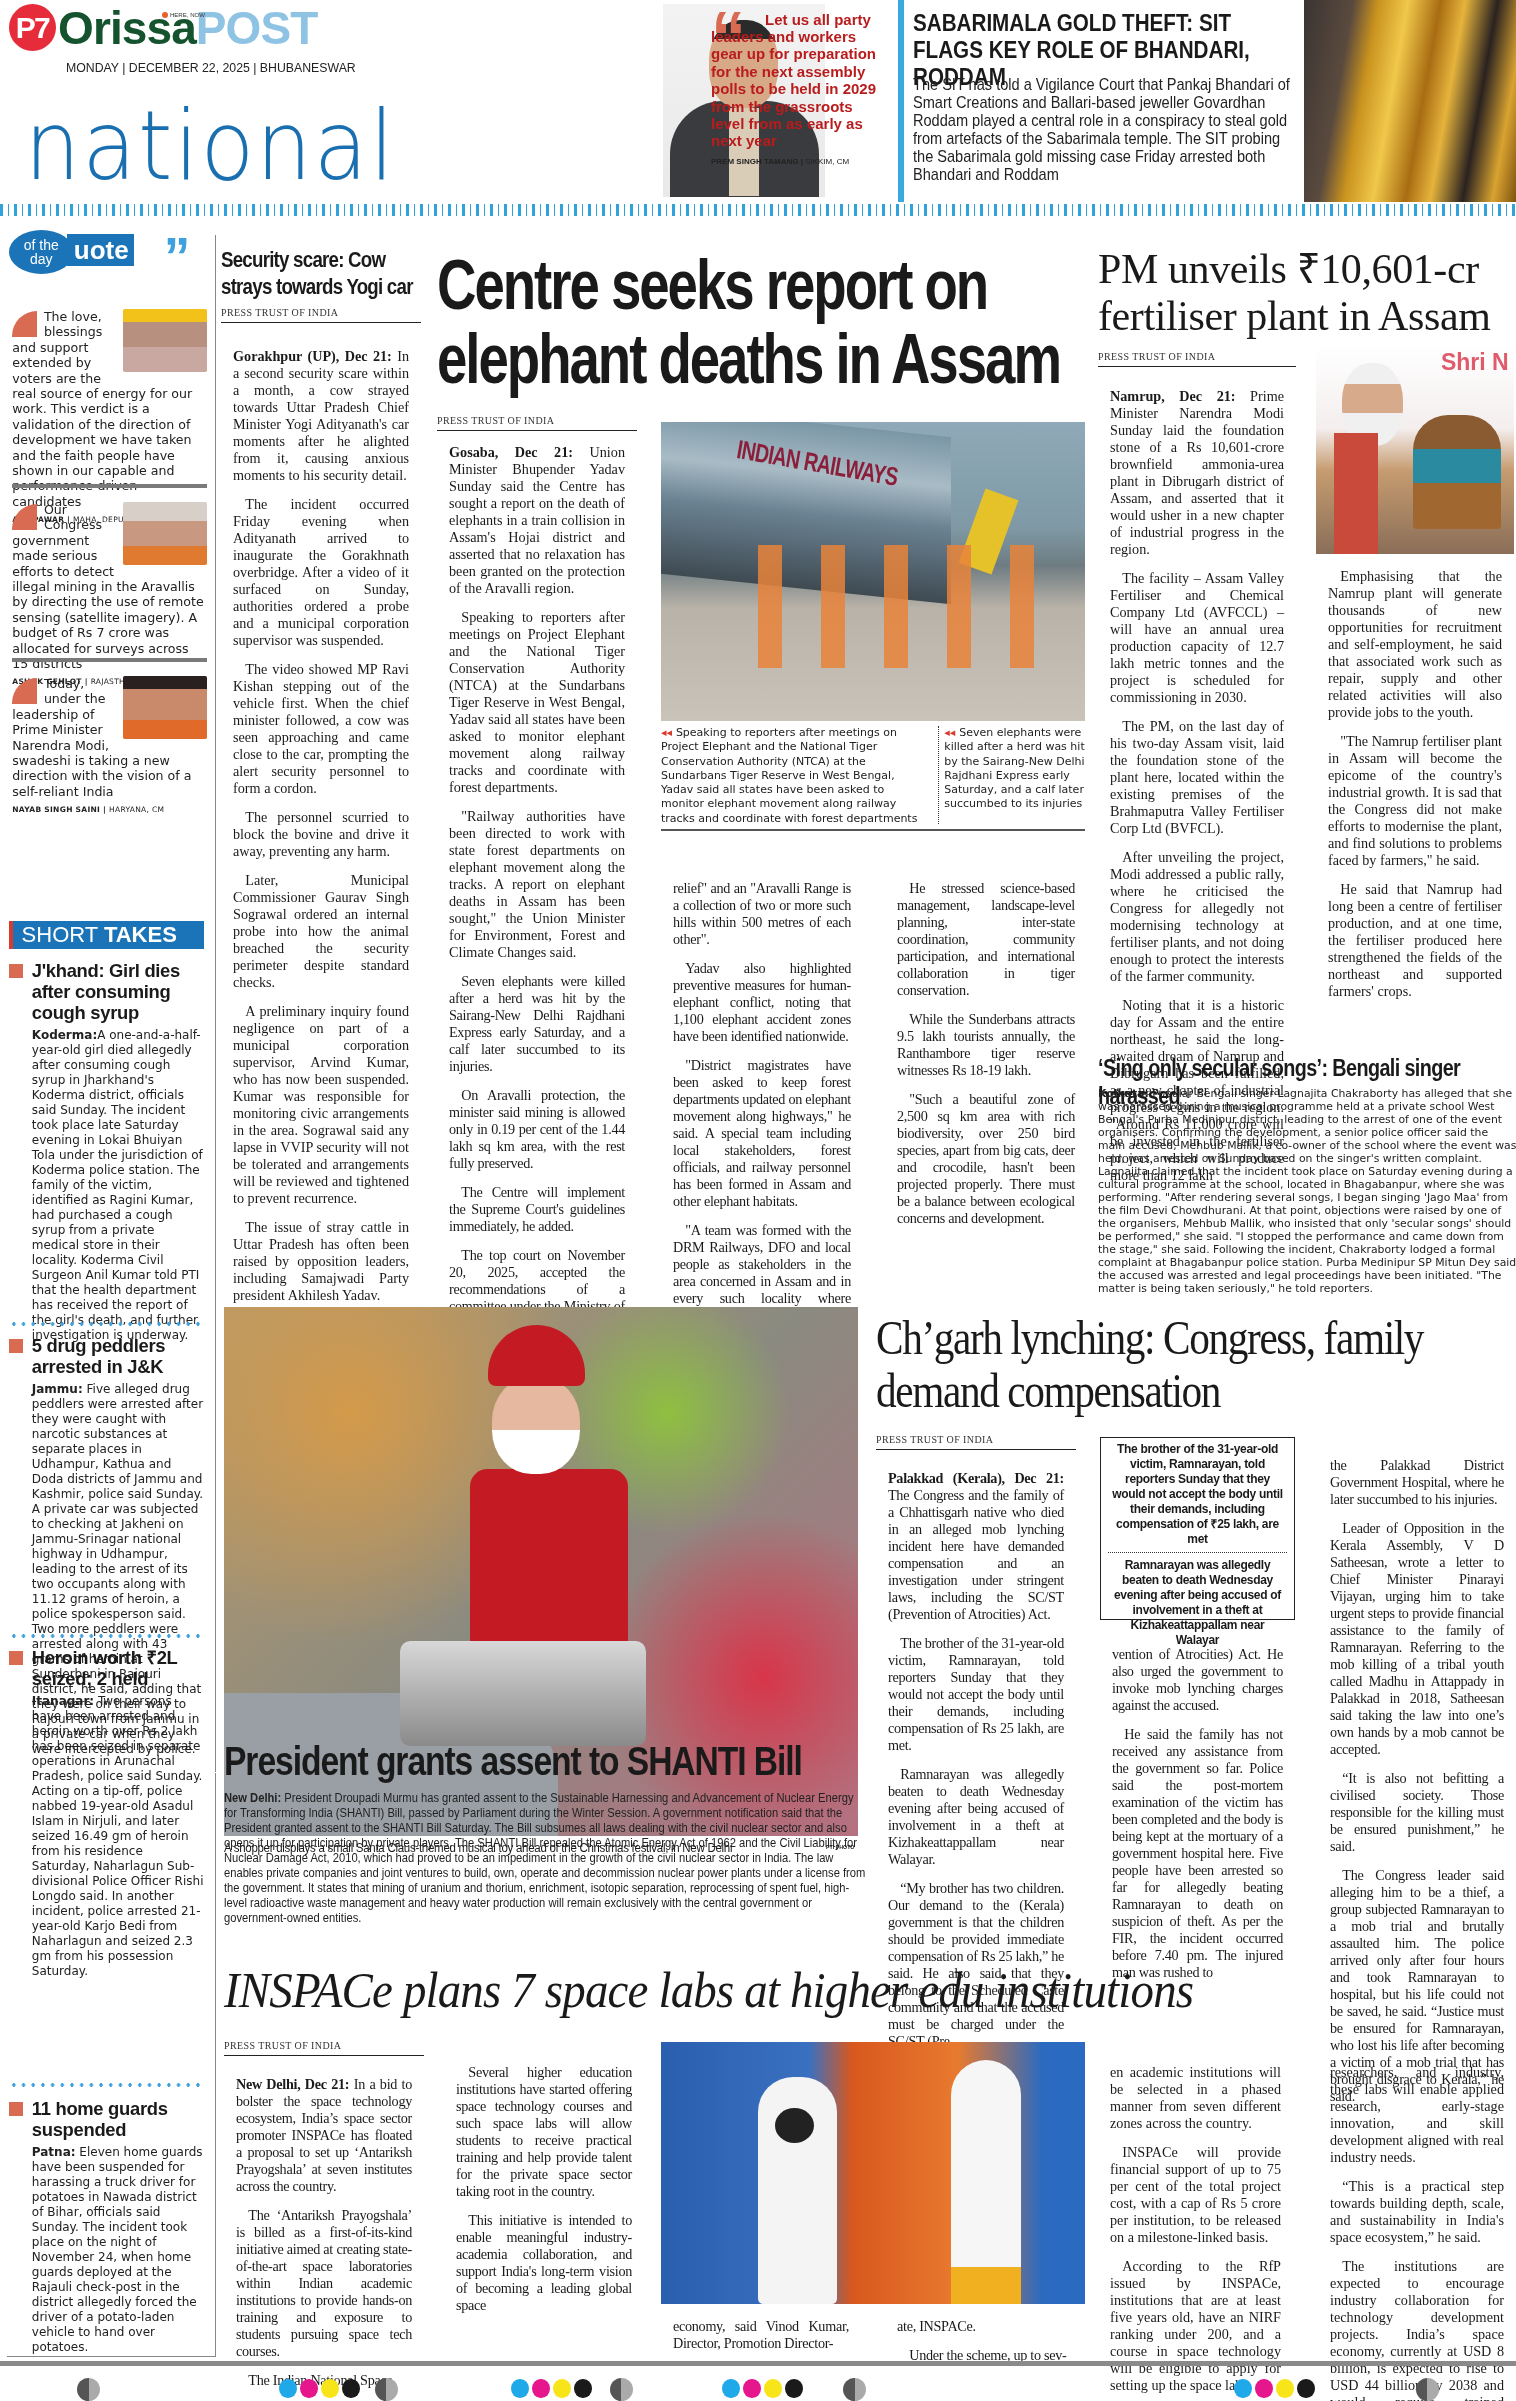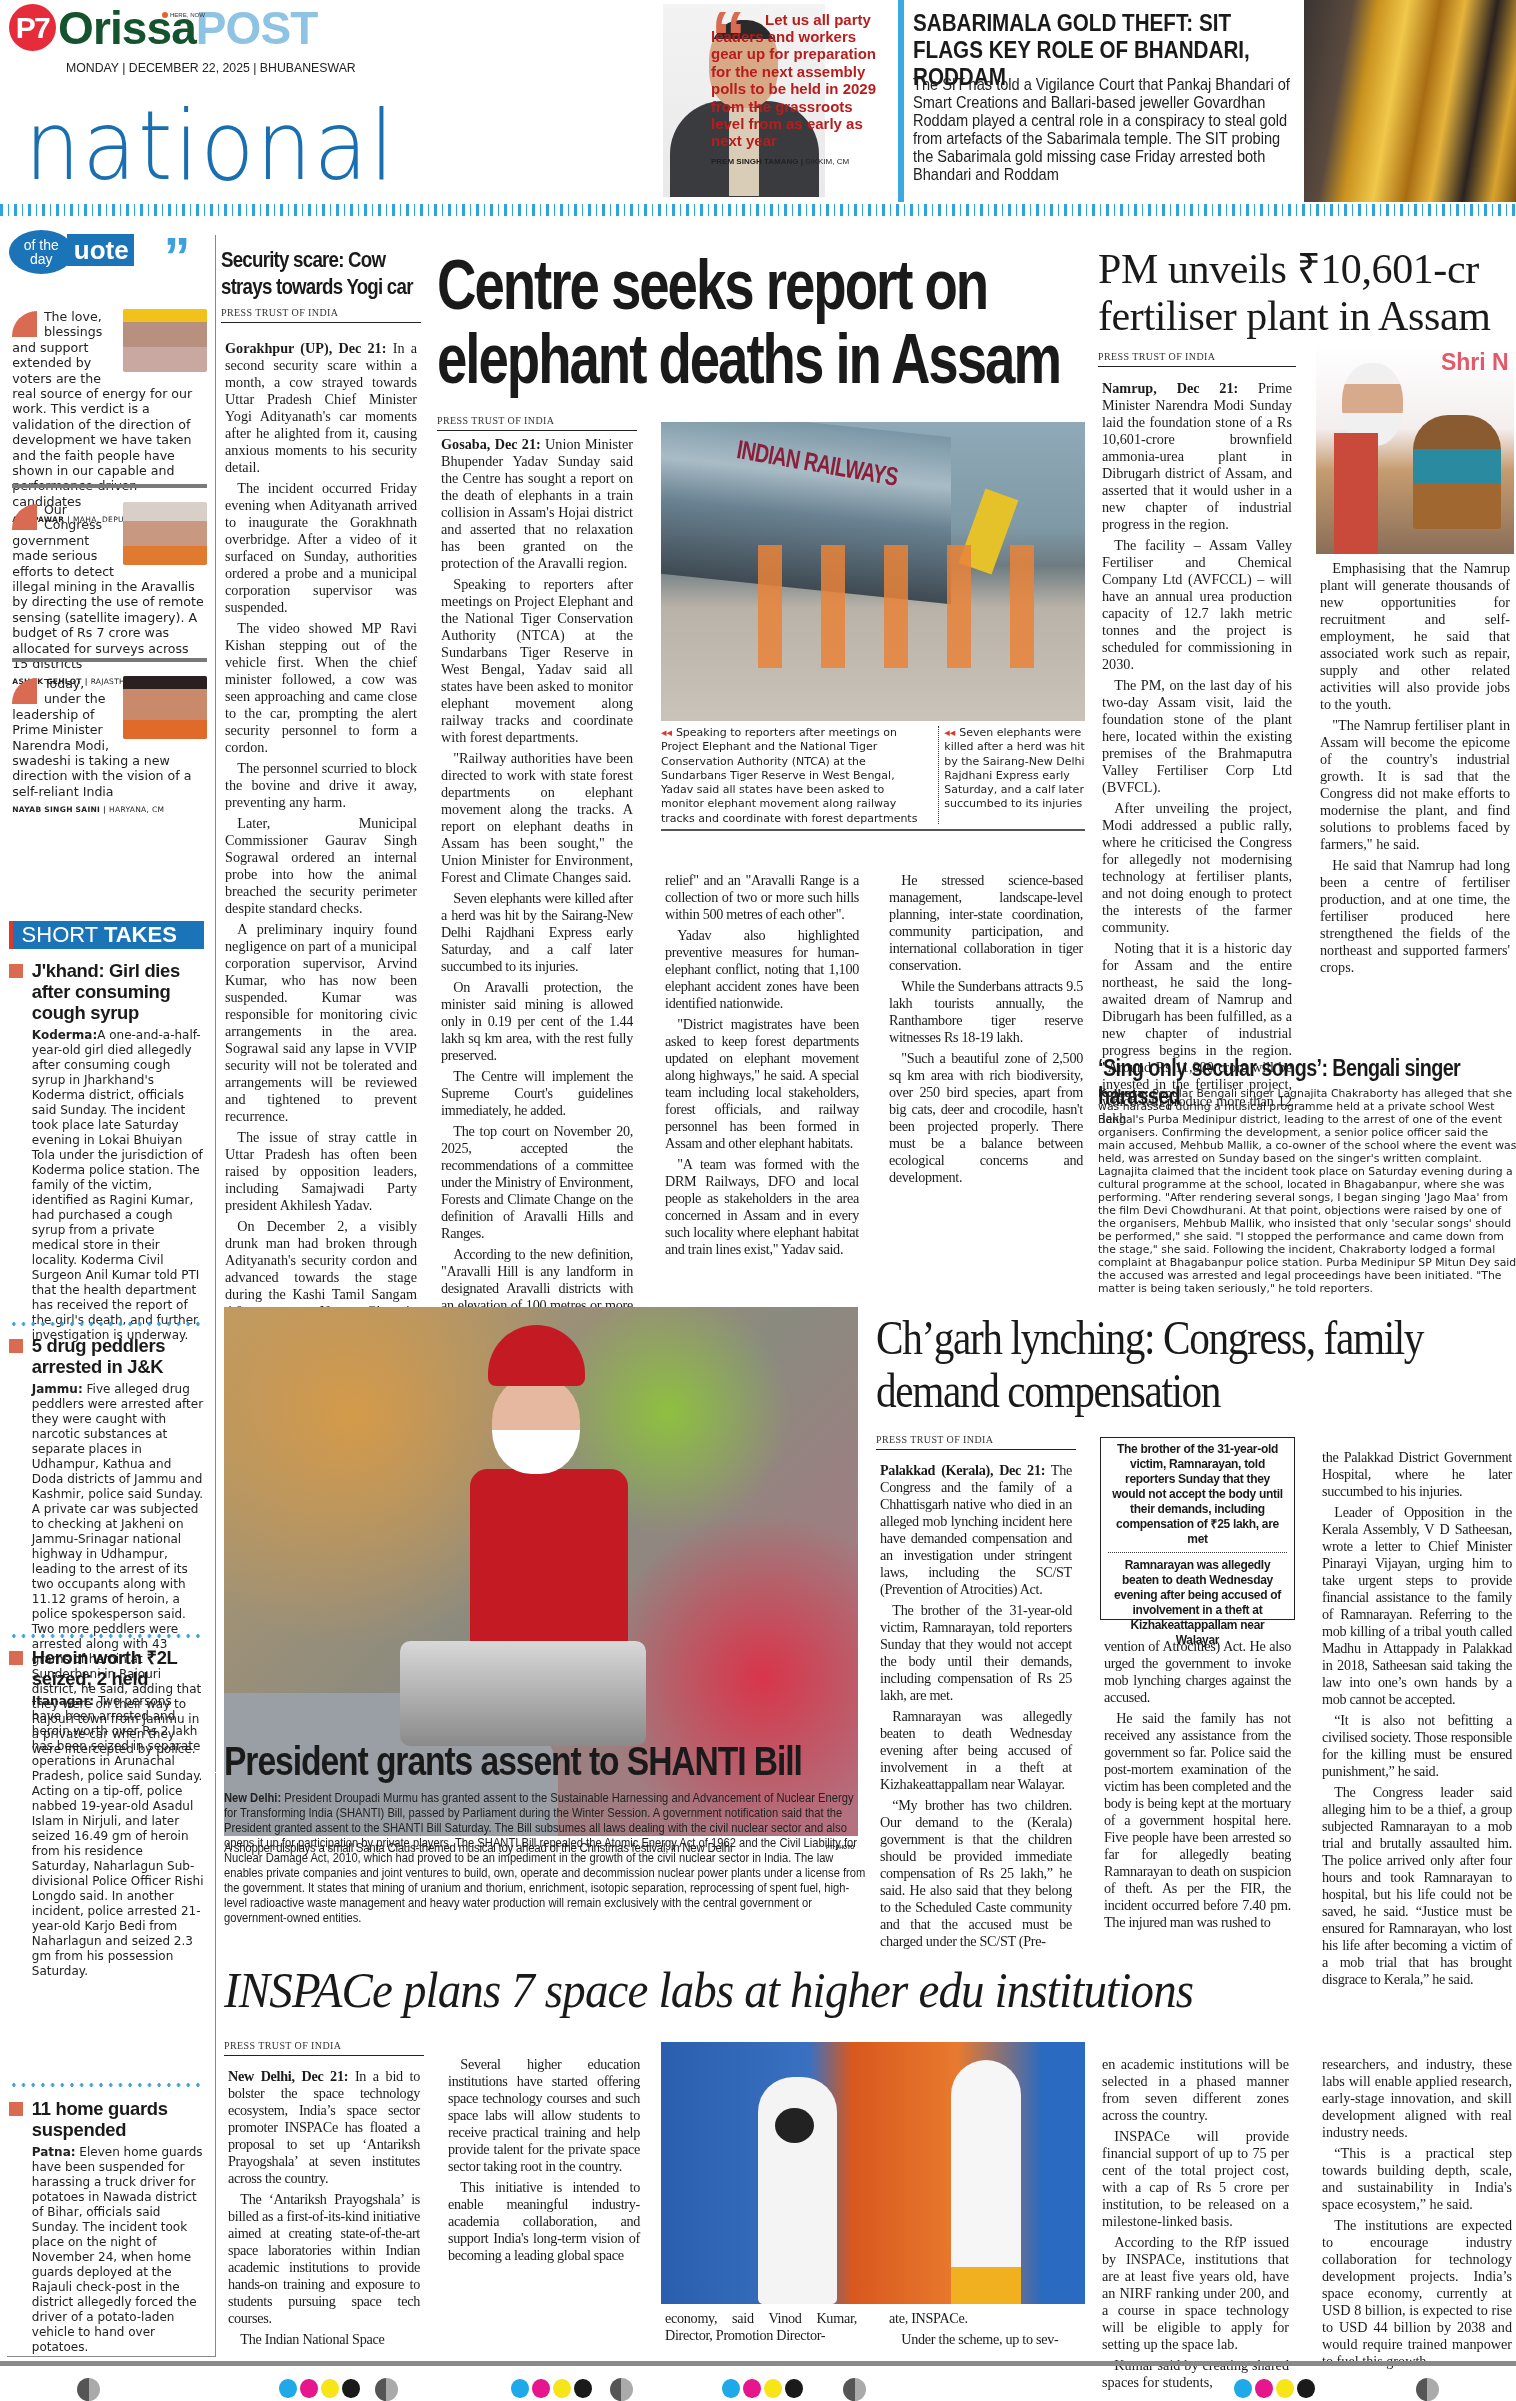--- a/index.html
+++ b/index.html
@@ -1,19 +1,19 @@
 <!DOCTYPE html>
 <html style="font-size:14px"><head>
 <meta charset="utf-8">
 <style>
 *{box-sizing:border-box;margin:0;padding:0}
 html,body{width:1517px;height:2401px;background:#fff;overflow:hidden}
 body{position:relative;font-family:"Liberation Serif",serif;color:#1a1a1a}
 .abs{position:absolute}
-p{margin:4px}
+p{margin:12px}
 .body{font-size:14.2px;line-height:17px;text-align:justify;hyphens:auto}
 .body p{text-indent:12.3px}
 .body p.first{text-indent:0}
 .lead{font-weight:bold}
 .byline{font-size:10px;letter-spacing:0.4px;color:#333;border-bottom:1.8px solid #222;padding-bottom:3.5px}
 .photo{overflow:hidden}
 .tickstrip{height:12.3px;background:repeating-linear-gradient(90deg,#2ea3dc 0 2.6px,transparent 2.6px 8px,#2ea3dc 8px 8.8px,transparent 8.8px 14px)}
 
 #logo-p7{left:8.8px;top:4.4px;width:47px;height:47px;border-radius:50%;background:#e62b3a;color:#fff;font:bold 30px "Liberation Sans",sans-serif;display:flex;align-items:center;justify-content:center;letter-spacing:-1.8px}
 #logo-word{left:58px;top:1.8px;font:bold 46px "Liberation Sans",sans-serif;letter-spacing:-0.9px;line-height:53px}

